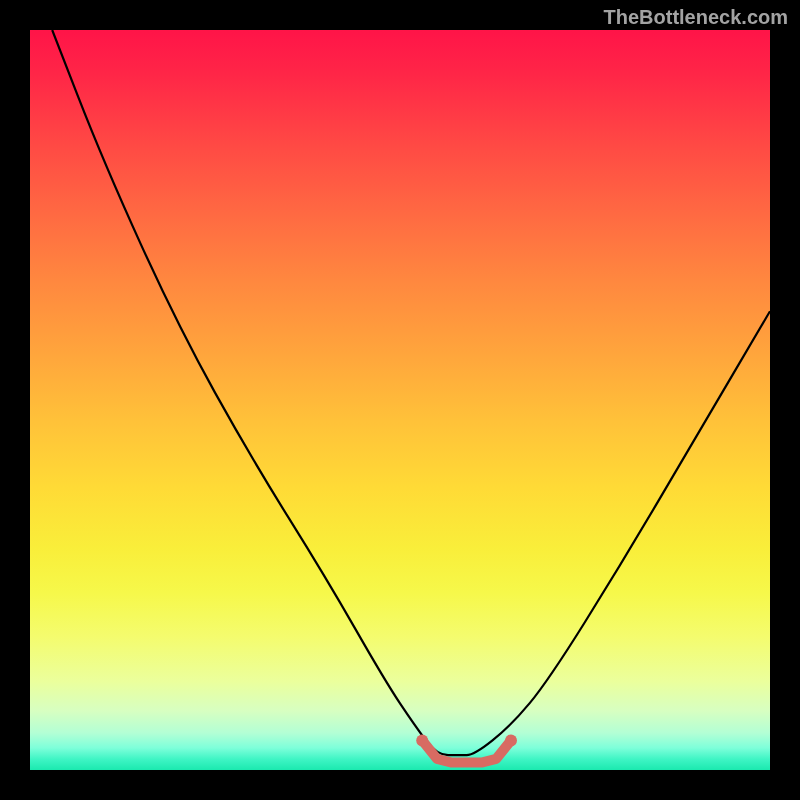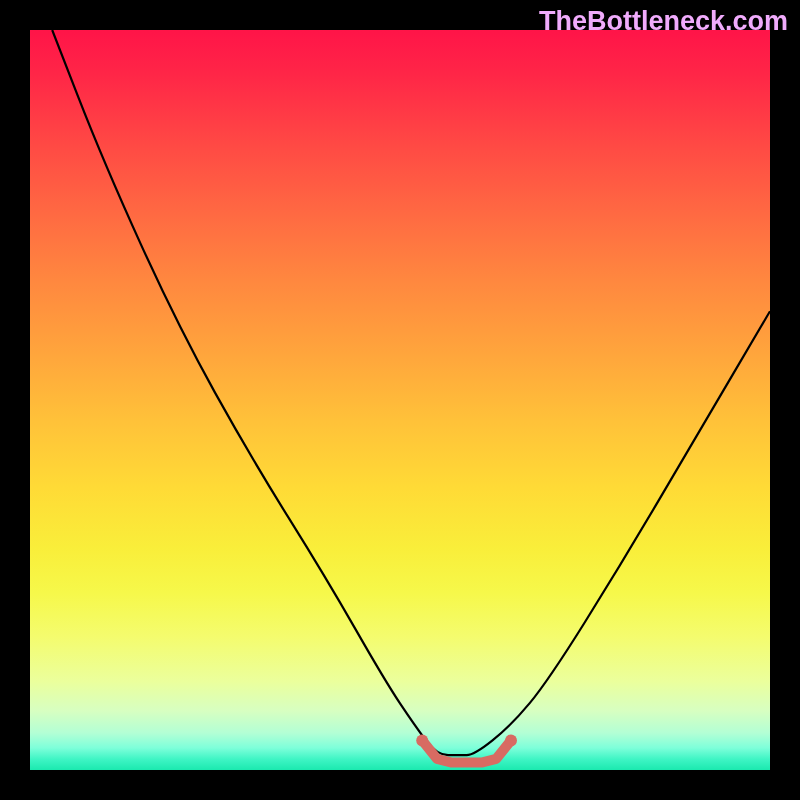--- a/index.html
+++ b/index.html
@@ -8,22 +8,22 @@
     height: 800px;
     background: #000;
     position: relative;
     font-family: Arial, sans-serif;
     overflow: hidden;
   }
   .watermark {
     position: absolute;
     top: 6px;
     right: 12px;
-    color: #f0abfc;
-    font-size: 27px;
+    color: #a3a3a3;
+    font-size: 20px;
     font-weight: bold;
     z-index: 10;
   }
   .plot-area {
     position: absolute;
     left: 30px;
     top: 30px;
     width: 740px;
     height: 740px;
     overflow: hidden;

